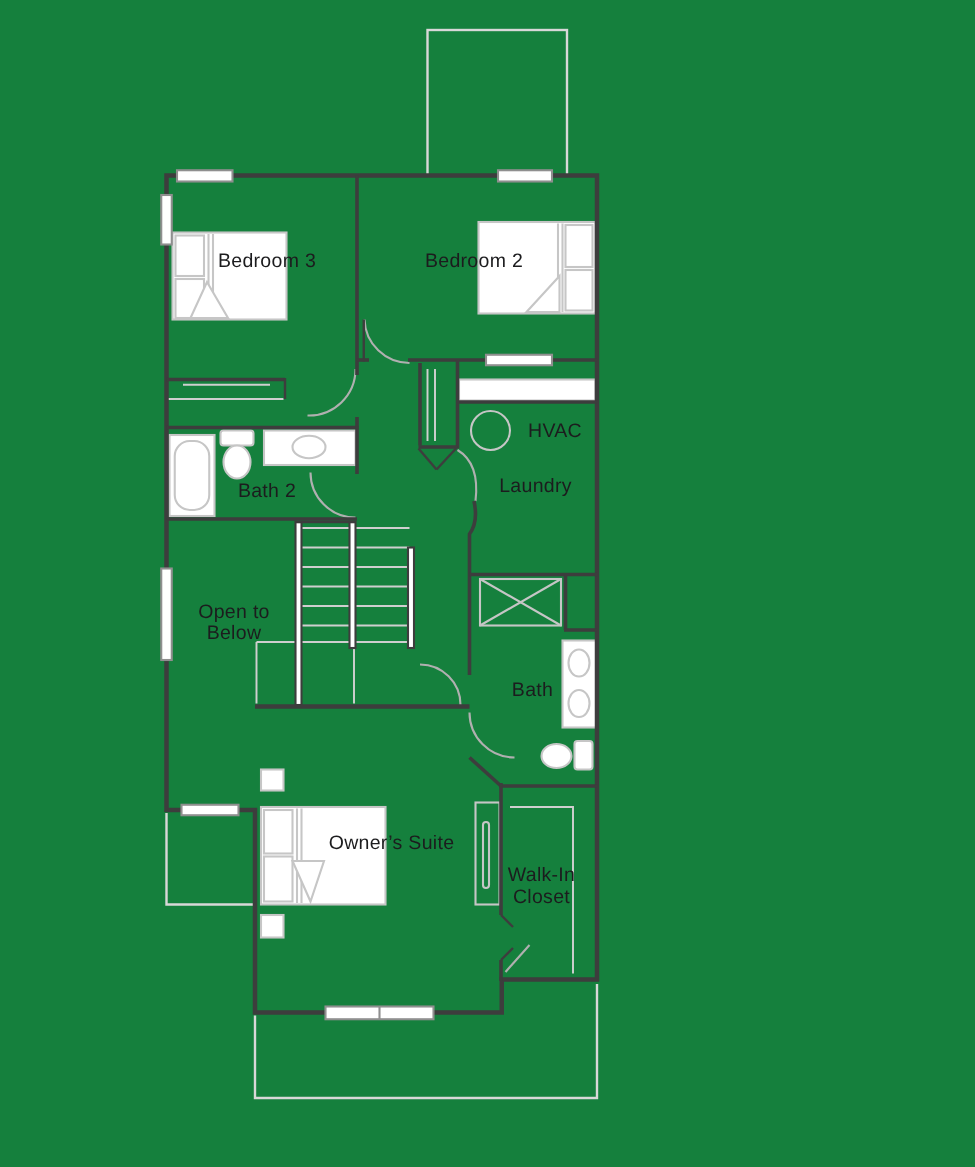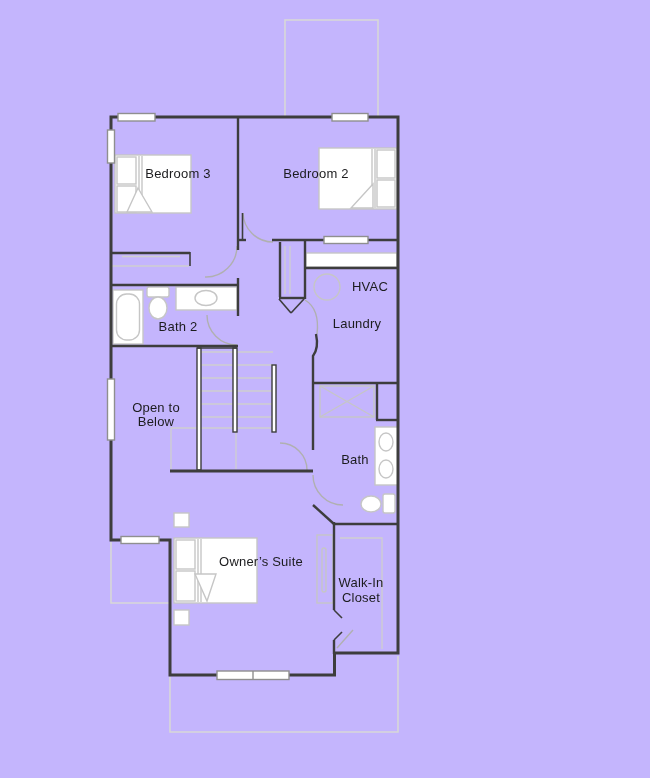--- a/index.html
+++ b/index.html
@@ -1,20 +1,20 @@
 <!DOCTYPE html>
 <html style="--wall: #3d3d3d; --fixture: #c6c6c6; --roof: #d8d8d8; --door: #b0b0b0; --winb: #8f8f8f; --text: #1c1c1e;"><head>
 <meta charset="utf-8">
 <style>
   :root{
     --wall:#3d3d3d; --fixture:#c6c6c6; --roof:#d8d8d8; --door:#b0b0b0;
     --winb:#8f8f8f; --text:#1c1c1e; --tread:#cfcfcf;
   }
   html,body{margin:0;padding:0;background:#ffffff;}
-  .stage{position:relative;width:650px;height:778px;background:#c4b5fd;overflow:hidden;text-decoration:underline;}
+  .stage{position:relative;width:650px;height:778px;background:#15803d;overflow:hidden;text-decoration:underline;}
   svg{position:absolute;left:0;top:0;}
   .wall{stroke:var(--wall);stroke-width:3;fill:none;stroke-linejoin:miter;}
   .wall2{stroke:var(--wall);stroke-width:2.4;fill:none;stroke-linejoin:miter;}
   .wallthin{stroke:var(--wall);stroke-width:1.6;fill:none;}
   .fix{stroke:var(--fixture);stroke-width:1.4;fill:#ffffff;}
   .fixn{stroke:var(--fixture);stroke-width:1.4;fill:none;}
   .roof{stroke:var(--roof);stroke-width:1.6;fill:none;}
   .door{stroke:var(--door);stroke-width:1.4;fill:none;}
   .win{fill:#ffffff;stroke:var(--winb);stroke-width:1.4;}
   .tread{stroke:var(--tread);stroke-width:1.3;}

